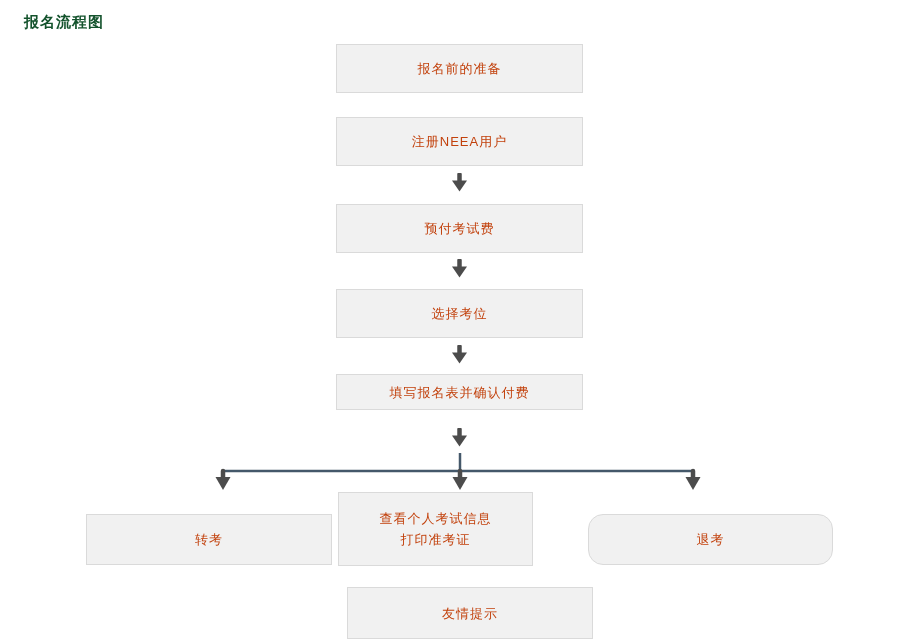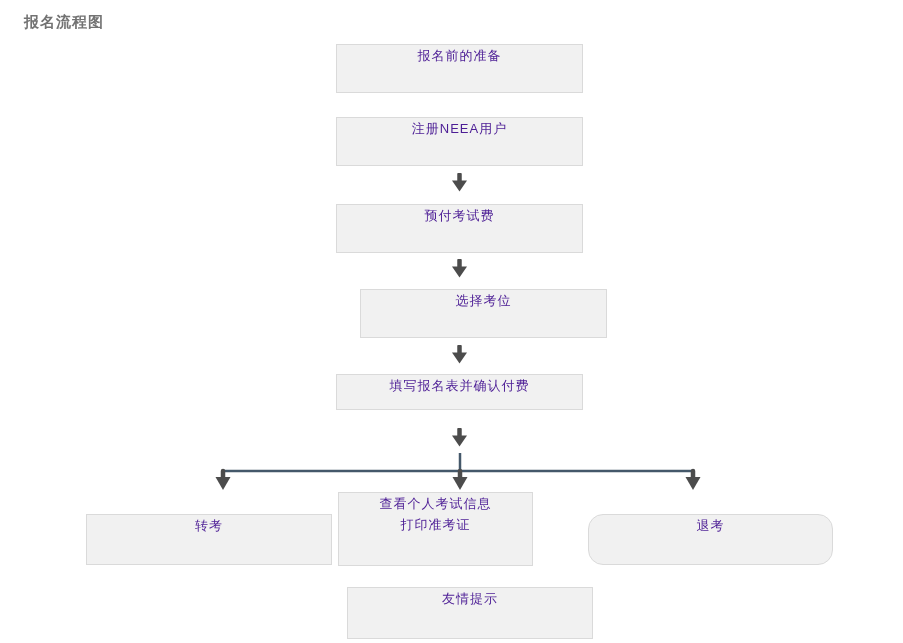--- a/index.html
+++ b/index.html
@@ -9,35 +9,35 @@
     position: relative;
     font-family: "Liberation Sans", "DejaVu Sans", sans-serif;
     overflow: hidden;
   }
   .page-title {
     position: absolute;
     left: 24px; top: 13px;
     margin: 0;
     font-size: 15px;
     font-weight: bold;
-    color: #737373;
+    color: #14532d;
     letter-spacing: 1px;
   }
   .box {
     position: absolute;
     box-sizing: border-box;
     background: #f1f1f1;
     border: 1px solid #dadada;
-    color: #4c1d95;
+    color: #c2410c;
     font-size: 13px;
     letter-spacing: 1px;
     display: flex;
     flex-direction: column;
     align-items: center;
-    justify-content: flex-start;
+    justify-content: center;
     text-align: center;
     line-height: 21px;
     cursor: pointer;
   }
   .arrow {
     position: absolute;
     width: 17px; height: 19px;
     left: 451px;
   }
   .connector {
@@ -66,21 +66,21 @@
 
 <div class="box" style="left:336px; top:204px; width:247px; height:49px;font-family:Liberation Serif, serif;">
   <span>预付考试费</span>
 </div>
 
 <svg class="arrow" style="top:259px;" viewBox="0 0 17 19">
   <path d="M8.5 1.5 V8.5" stroke="#4c4c4c" stroke-width="4.5" stroke-linecap="round" fill="none"></path>
   <polygon points="1,7.5 16,7.5 8.5,18.5" fill="#4c4c4c"></polygon>
 </svg>
 
-<div class="box" style="left:336px; top:289px; width:247px; height:49px;margin-left:24px;">
+<div class="box" style="left:336px; top:289px; width:247px; height:49px;">
   <span>选择考位</span>
 </div>
 
 <svg class="arrow" style="top:345px;" viewBox="0 0 17 19">
   <path d="M8.5 1.5 V8.5" stroke="#4c4c4c" stroke-width="4.5" stroke-linecap="round" fill="none"></path>
   <polygon points="1,7.5 16,7.5 8.5,18.5" fill="#4c4c4c"></polygon>
 </svg>
 
 <div class="box" style="left:336px; top:374px; width:247px; height:36px;">
   <span>填写报名表并确认付费</span>

